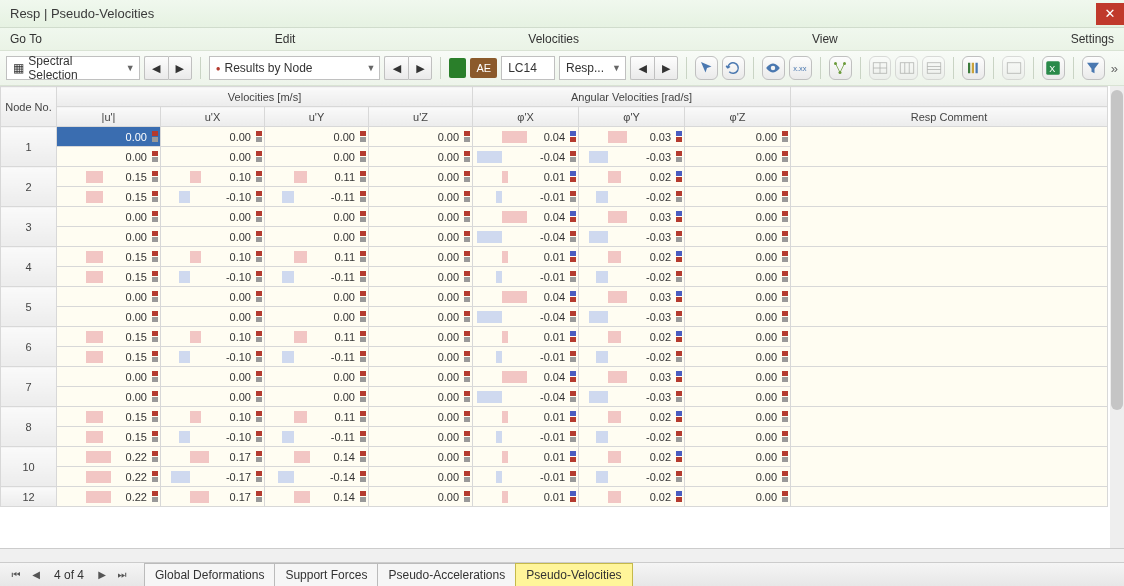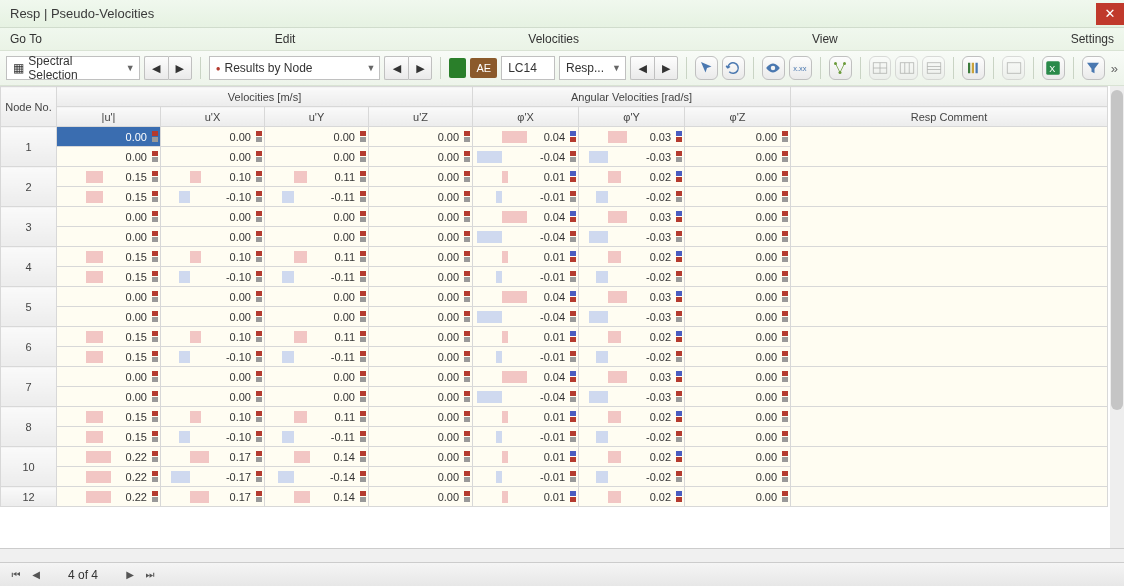--- a/index.html
+++ b/index.html
@@ -2175,17 +2175,23 @@
   <div class="vscroll">
     <div class="vscroll-thumb"></div>
   </div>
 </div>
 <div class="grid-hscroll-space"></div>
 
 <div class="footer">
   <div class="nav">
     <span class="nav-btn">⏮</span>
     <span class="nav-btn">◀</span>
-    <span style="margin:0 20px">4 of 4</span>
+    <span style="margin:0 6px">4 of 4</span>
     <span class="nav-btn">▶</span>
     <span class="nav-btn">⏭</span>
   </div>
+  <div class="tabs">
+    <div class="tab">Global Deformations</div>
+    <div class="tab">Support Forces</div>
+    <div class="tab">Pseudo-Accelerations</div>
+    <div class="tab active">Pseudo-Velocities</div>
+  </div>
 </div>
 
 </body></html>

